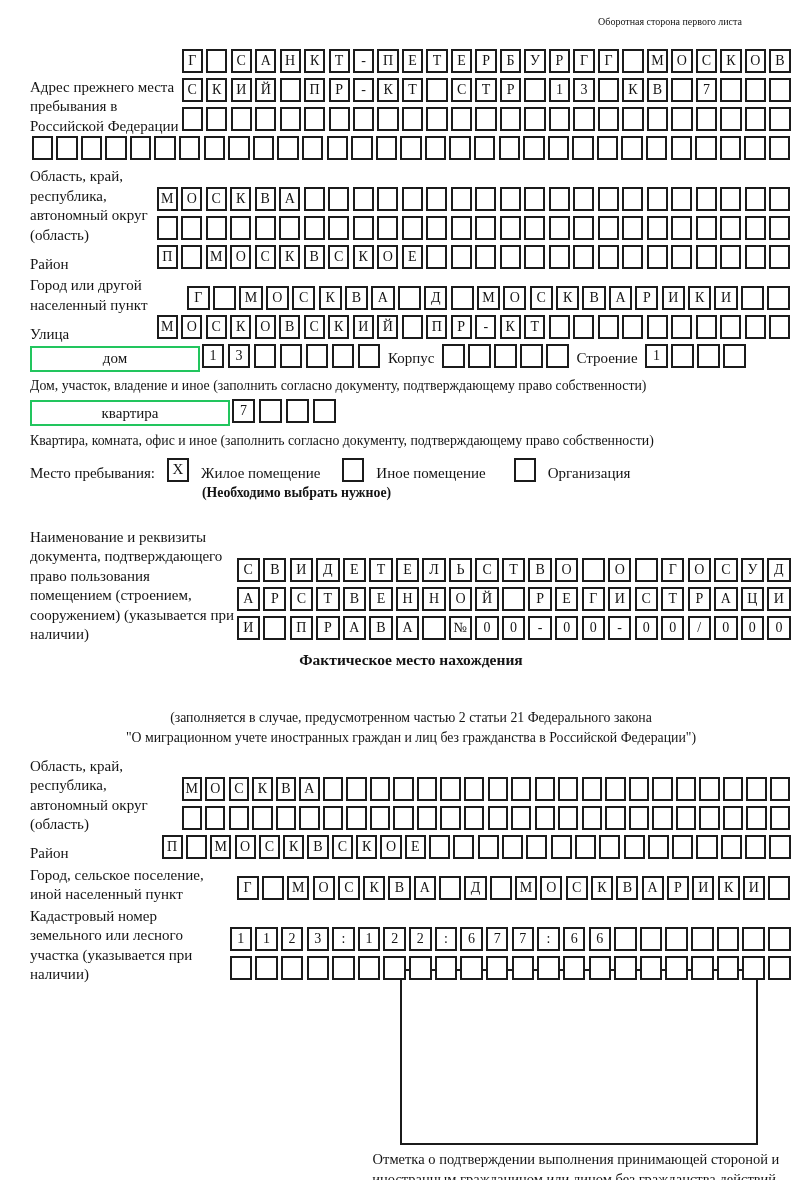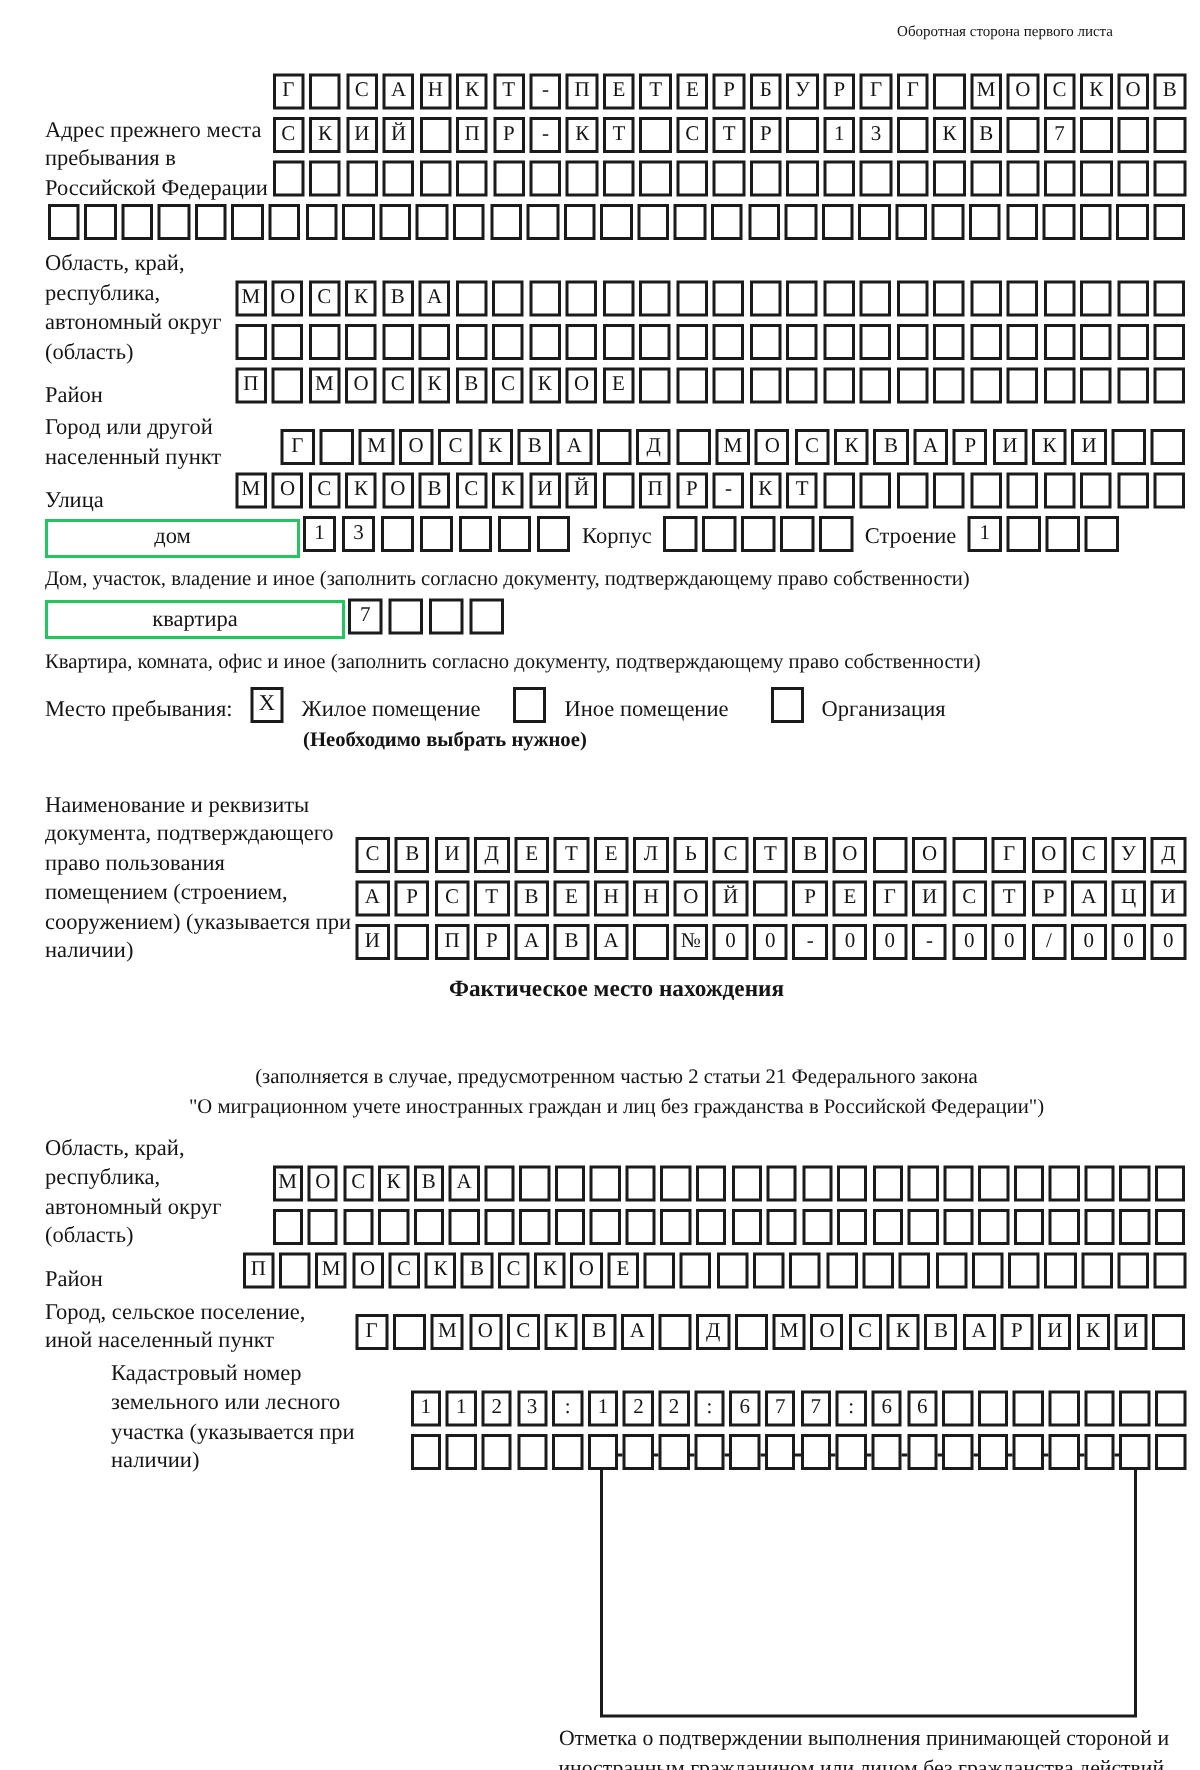--- a/index.html
+++ b/index.html
@@ -9,21 +9,21 @@
     font-family: "Liberation Serif", "DejaVu Serif", serif;
     color: #141414; font-size: 15px;
   }
   .page { padding: 16px 8px 0 30px; }
 
   .title { text-align: right; padding-right: 50px; font-size: 10px; margin-bottom: 22px; }
 
   .frow { display: flex; align-items: flex-end; }
   .lbl { flex: none; line-height: 1.3; padding-top: 2px; }
   .w125 { width: 125px; } .w130 { width: 130px; } .w150 { width: 150px; }
-  .w155 { width: 155px; } .w198 { width: 198px; margin-left: 44px; } .w205 { width: 205px; }
+  .w155 { width: 155px; } .w198 { width: 198px; } .w205 { width: 205px; }
   .cellcol { flex: 1; min-width: 0; }
   .cells { display: flex; flex: 1; min-width: 0; }
   .cell {
     flex: 1; height: 24px; margin: 0 1.6px 5px 1.6px;
     border: 2px solid #1b1b1b; background: #fff;
     display: flex; align-items: center; justify-content: center;
     font-size: 14px; line-height: 1; overflow: hidden;
   }
   .note { font-size: 13.8px; line-height: 1.3; }
   .center { text-align: center; }

